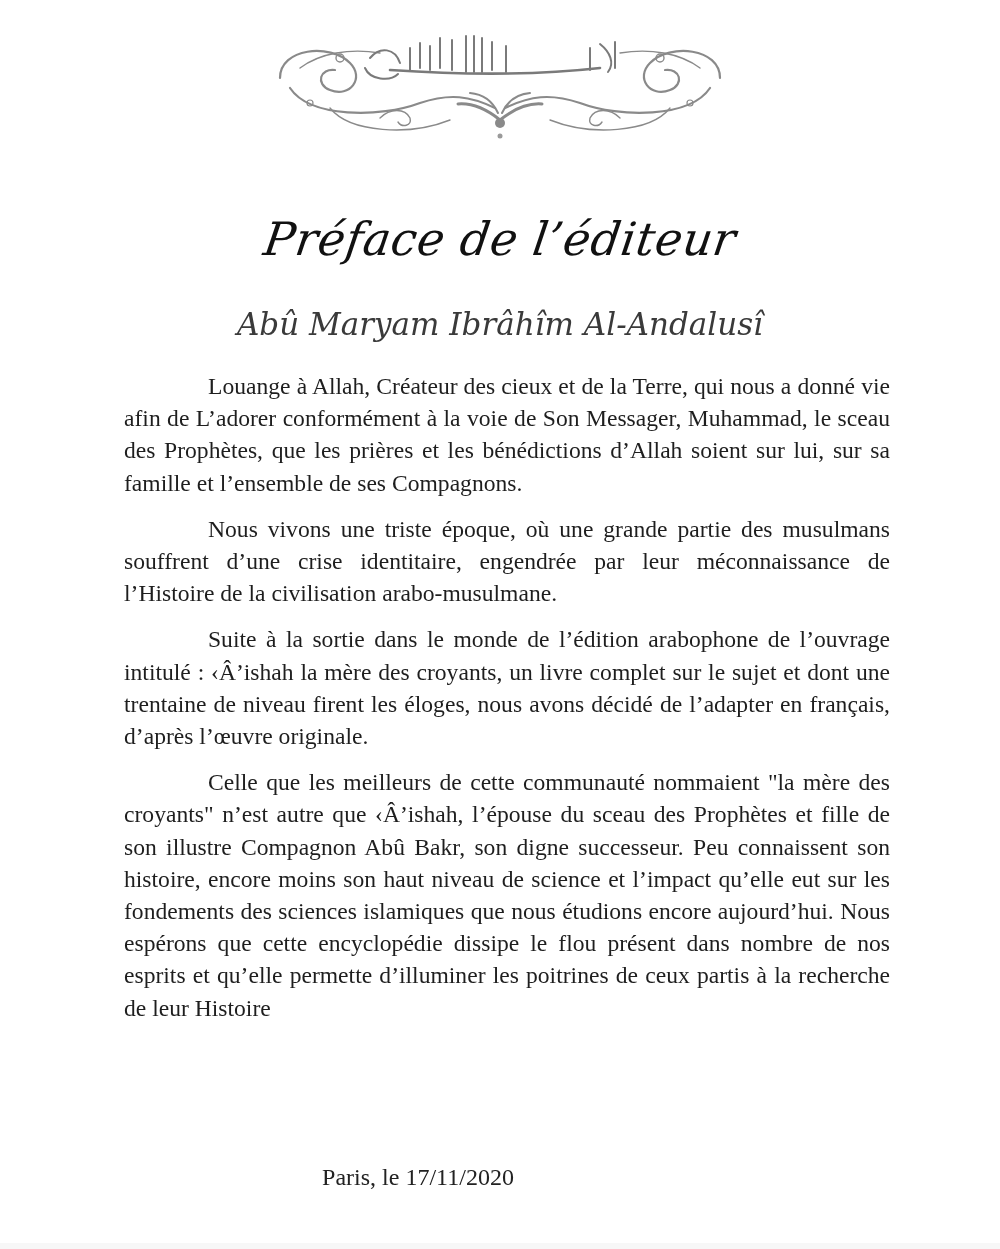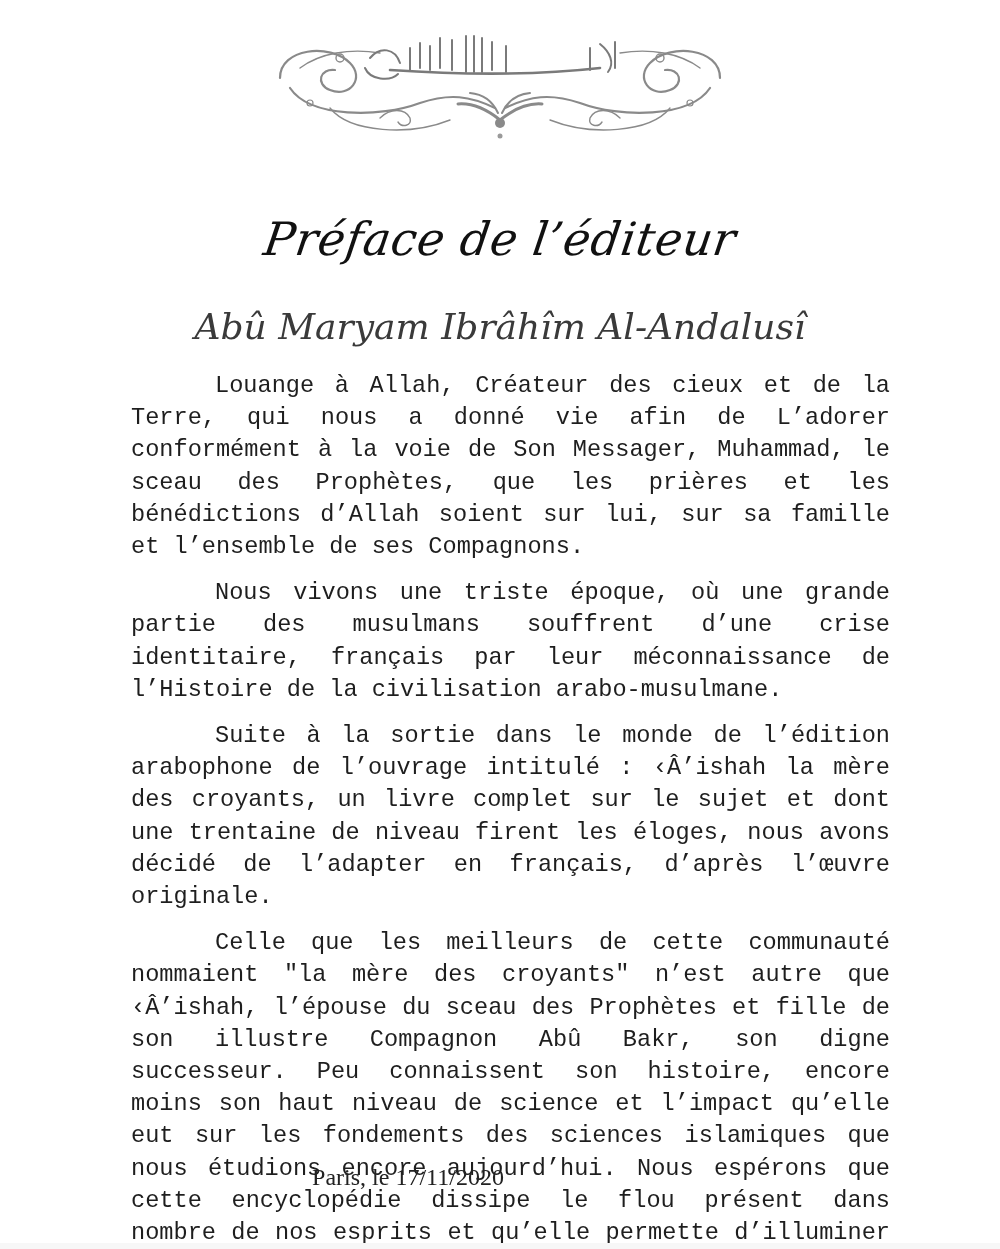--- a/index.html
+++ b/index.html
@@ -44,48 +44,48 @@
       transform: skewX(-8deg);
     }
     .author {
       position: absolute;
       left: 0;
       width: 1000px;
       top: 306px;
       text-align: center;
       font-family: "DejaVu Serif", serif;
       font-style: italic;
-      font-size: 36px;
+      font-size: 31px;
       color: #3a3a3a;
     }
     .body-text {
       position: absolute;
       left: 120px;
       top: 370px;
       width: 770px;
       font-family: "Liberation Serif", serif;
       font-size: 23.6px;
       line-height: 32.2px;
       color: #1e1e1e;
     }
     .body-text p {
-      margin: 0 0 14px 11px;
+      margin: 0 0 14px 4px;
       text-align: justify;
       text-indent: 84px;
-      font-family: Liberation Mono, monospace;
     }
     .signature {
       position: absolute;
       left: 0;
       width: 816px;
       top: 1164px;
       text-align: center;
       font-family: "Liberation Serif", serif;
       font-size: 24px;
       color: #222;
+      padding-left: 10px;
     }
     .bottom-edge {
       position: absolute;
       left: 0; bottom: 0;
       width: 1000px;
       height: 6px;
       background: #f7f7f7;
     }
   </style>
 </head>
@@ -138,21 +138,21 @@
         <path d="M345 34 L345 60"></path>
       </g>
     </svg>
   </div>
 
   <div class="title">Préface de l’éditeur</div>
   <div class="author">Abû Maryam Ibrâhîm Al-Andalusî</div>
 
   <div class="body-text">
     <p>Louange à Allah, Créateur des cieux et de la Terre, qui nous a donné vie afin de L’adorer conformément à la voie de Son Messager, Muhammad, le sceau des Prophètes, que les prières et les bénédictions d’Allah soient sur lui, sur sa famille et l’ensemble de ses Compagnons.</p>
-    <p>Nous vivons une triste époque, où une grande partie des musulmans souffrent d’une crise identitaire, français par leur méconnaissance de l’Histoire de la civilisation arabo-musulmane.</p>
+    <p>Nous vivons une triste époque, où une grande partie des musulmans souffrent d’une crise identitaire, engendrée par leur méconnaissance de l’Histoire de la civilisation arabo-musulmane.</p>
     <p>Suite à la sortie dans le monde de l’édition arabophone de l’ouvrage intitulé : ‹Â’ishah la mère des croyants, un livre complet sur le sujet et dont une trentaine de niveau firent les éloges, nous avons décidé de l’adapter en français, d’après l’œuvre originale.</p>
     <p>Celle que les meilleurs de cette communauté nommaient "la mère des croyants" n’est autre que ‹Â’ishah, l’épouse du sceau des Prophètes et fille de son illustre Compagnon Abû Bakr, son digne successeur. Peu connaissent son histoire, encore moins son haut niveau de science et l’impact qu’elle eut sur les fondements des sciences islamiques que nous étudions encore aujourd’hui. Nous espérons que cette encyclopédie dissipe le flou présent dans nombre de nos esprits et qu’elle permette d’illuminer les poitrines de ceux partis à la recherche de leur Histoire</p>
   </div>
 
   <div class="signature">Paris, le 17/11/2020</div>
 
   <div class="bottom-edge"></div>
 </div>
 
 </body></html>

